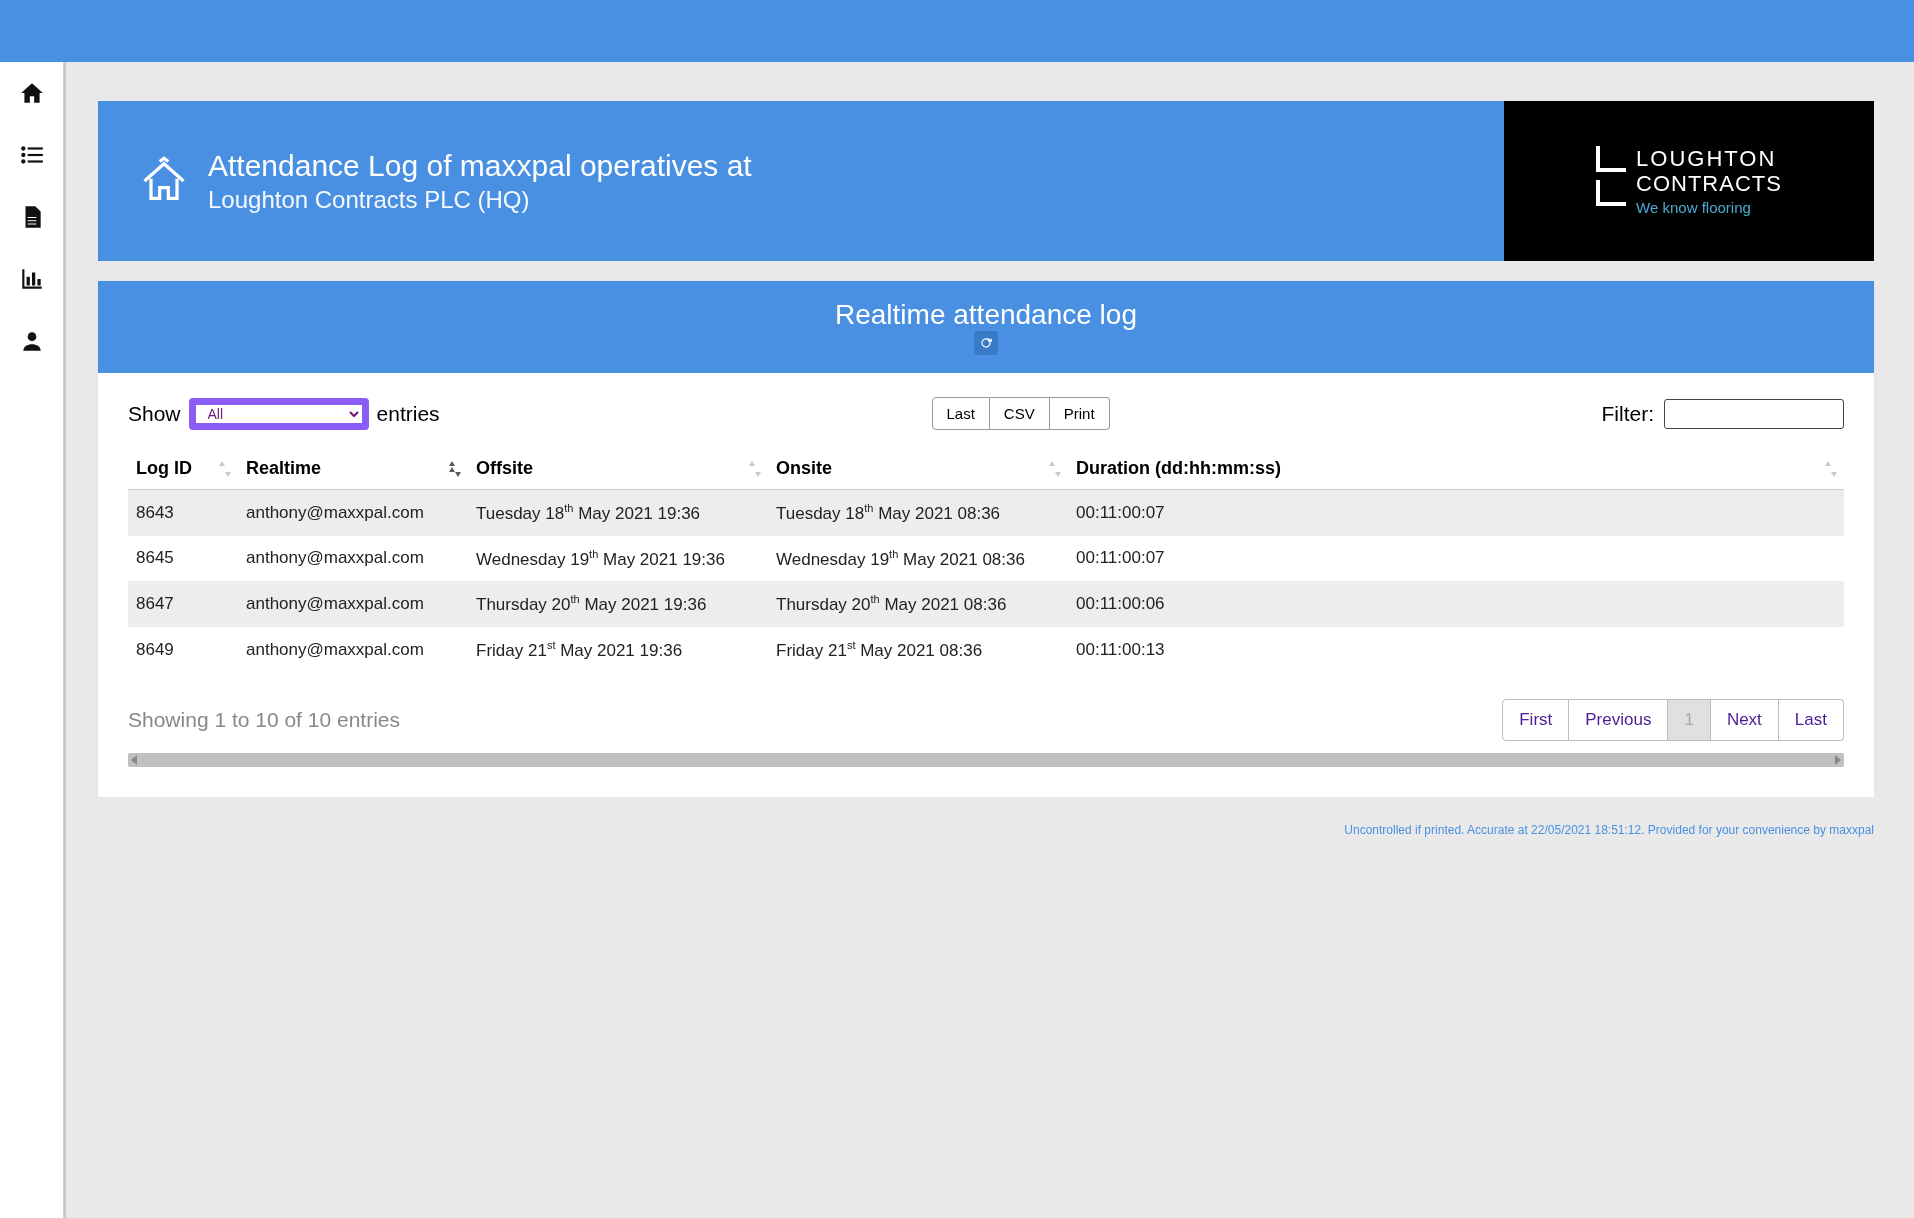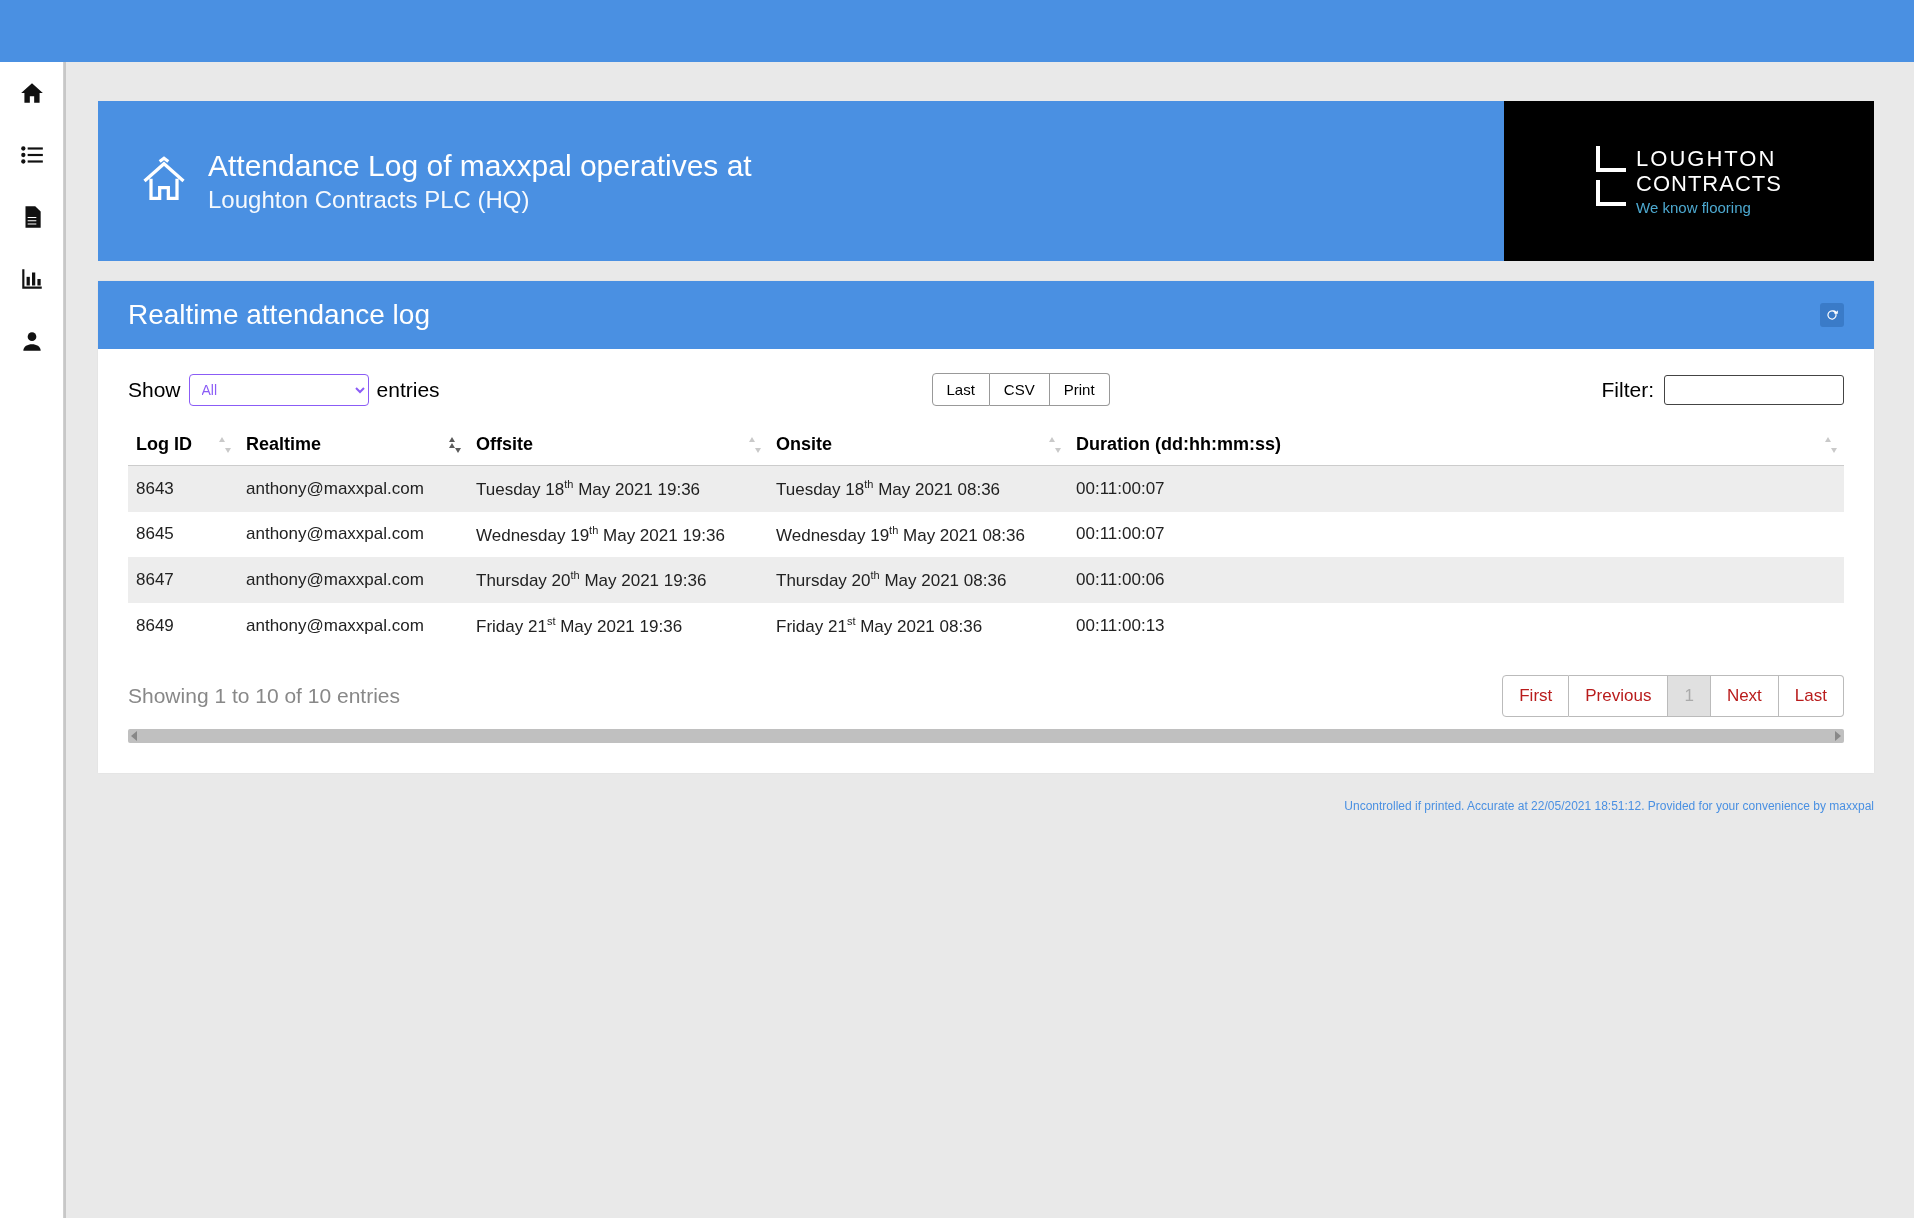--- a/index.html
+++ b/index.html
@@ -71,20 +71,21 @@
   background: #fff;
   box-shadow: 0 0 2px rgba(0,0,0,.05);
 }
 .panel-head {
   background: #4a90e2;
   color: #fff;
   padding: 18px 30px;
   display: flex;
   justify-content: space-between;
   align-items: center;
+  flex-direction: column;
 }
 .panel-head h3 { font-weight: 400; font-size: 28px; }
 .refresh-btn {
   width: 24px; height: 24px;
   background: #3a7bc8;
   border-radius: 3px;
   display: flex; align-items: center; justify-content: center;
   cursor: pointer;
 }
 .refresh-btn svg { width: 14px; height: 14px; color: #fff; }
@@ -95,22 +96,22 @@
   display: flex;
   justify-content: space-between;
   align-items: center;
   margin-bottom: 18px;
   flex-wrap: wrap;
   gap: 10px;
 }
 .show-entries { display: flex; align-items: center; gap: 8px; font-size: 21px; }
 .show-entries select {
   width: 180px; height: 32px;
-  border: 1px solid #8b5cf6; border-radius: 4px;
-  padding: 0 8px; font-size: 14px; color: #8b5cf6;
+  border: 7px solid #8b5cf6; border-radius: 4px;
+  padding: 0 8px; font-size: 14px; color: #701a75;
   background: #fff;
 }
 .export-btns { display: flex; }
 .export-btns button {
   background: #fff; border: 1px solid #999;
   padding: 7px 14px; font-size: 15px; cursor: pointer;
 }
 .export-btns button:first-child { border-radius: 4px 0 0 4px; }
 .export-btns button:not(:first-child) { border-left: none; }
 .export-btns button:last-child { border-radius: 0 4px 4px 0; }
@@ -137,21 +138,21 @@
 .ord { font-size: 11px; vertical-align: super; }
 
 .table-footer {
   display: flex; justify-content: space-between; align-items: center;
   margin-top: 26px;
 }
 .showing-text { font-size: 21px; color: #888; }
 .pager { display: flex; }
 .pager button {
   background: #fff; border: 1px solid #bbb;
-  padding: 10px 16px; font-size: 17px; color: #b91c1c; cursor: pointer;
+  padding: 10px 16px; font-size: 17px; color: #4c1d95; cursor: pointer;
 }
 .pager button:not(:first-child) { border-left: none; }
 .pager button:first-child { border-radius: 4px 0 0 4px; }
 .pager button:last-child { border-radius: 0 4px 4px 0; }
 .pager button.active { background: #e0e0e0; color: #aaa; }
 
 .hscroll {
   height: 14px; margin-top: 12px;
   background: #c0c0c0; border-radius: 2px; position: relative;
 }

